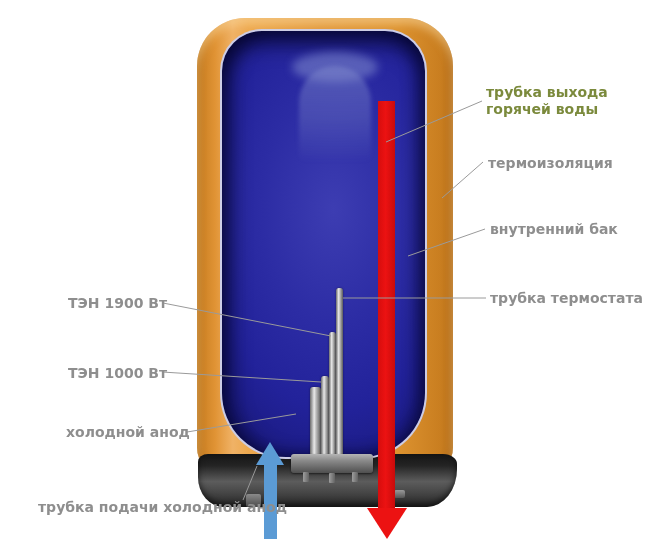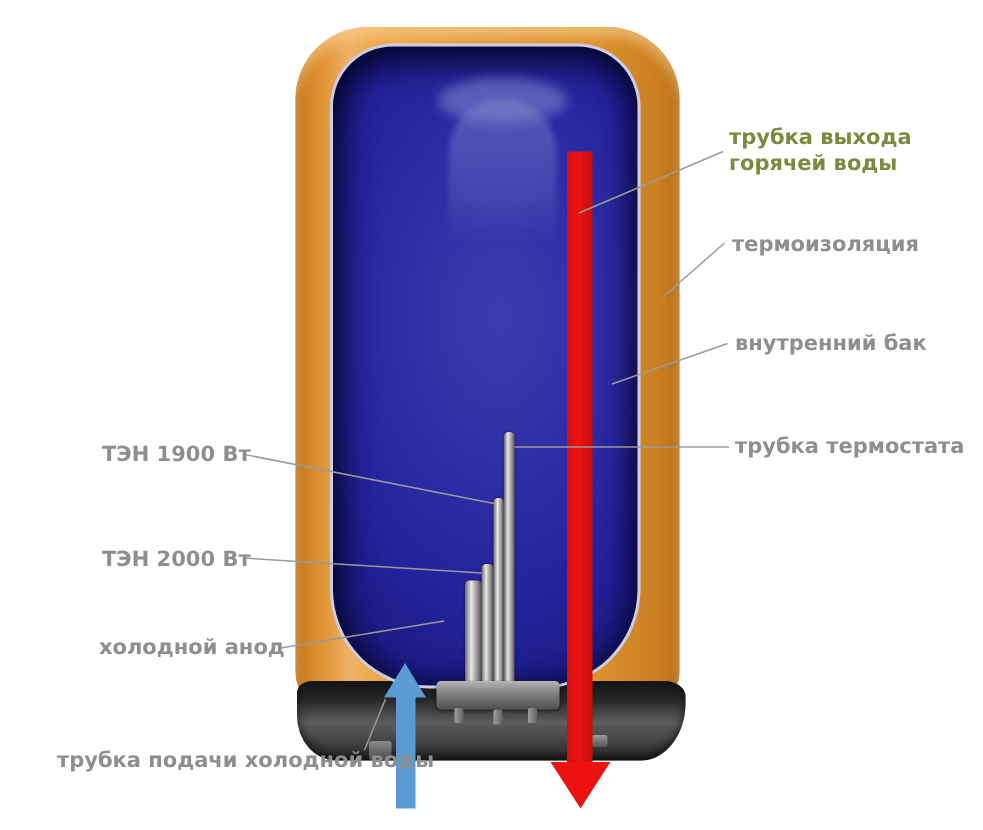--- a/index.html
+++ b/index.html
@@ -146,17 +146,17 @@
     <line x1="162" y1="372" x2="321" y2="382"></line>
     <line x1="187" y1="432" x2="296" y2="414"></line>
     <line x1="243" y1="500" x2="257" y2="466"></line>
   </svg>
 
   <div class="lbl lbl-green lbl-hot">трубка выхода горячей воды</div>
   <div class="lbl lbl-tank">внутренний бак</div>
   <div class="lbl lbl-insulation">термоизоляция</div>
   <div class="lbl lbl-thermo">трубка термостата</div>
   <div class="lbl lbl-1500">ТЭН 1900 Вт</div>
-  <div class="lbl lbl-1000">ТЭН 2000 Вт</div>
+  <div class="lbl lbl-1000">ТЭН 1000 Вт</div>
   <div class="lbl lbl-anode">холодной анод</div>
-  <div class="lbl lbl-cold">трубка подачи холодной воды</div>
+  <div class="lbl lbl-cold">трубка подачи холодной анод</div>
 
 </div>
 
 </body></html>

